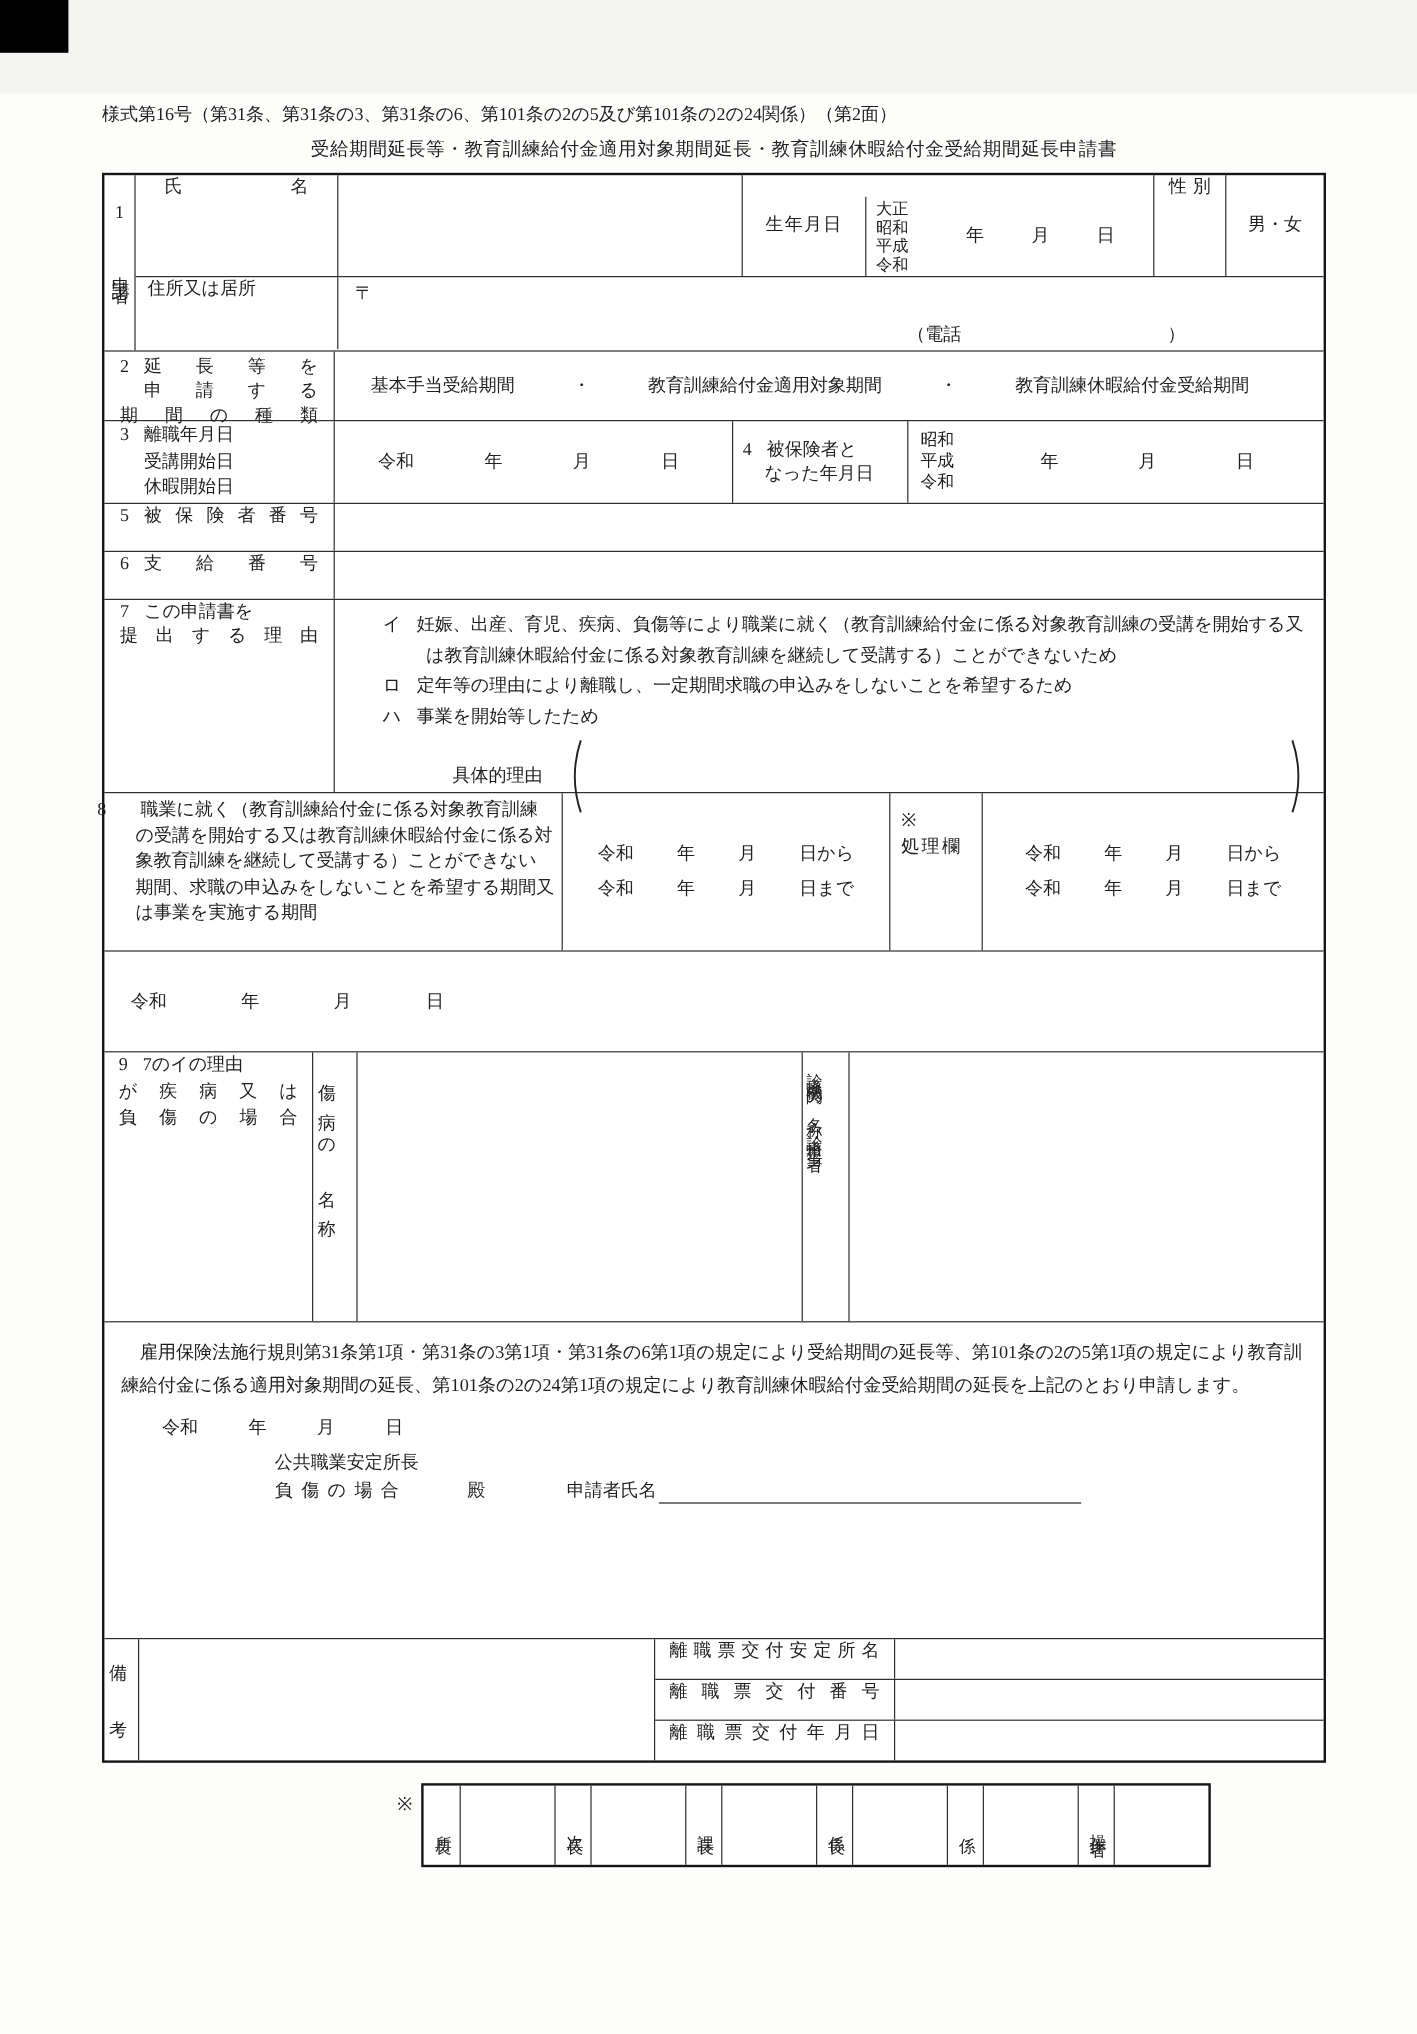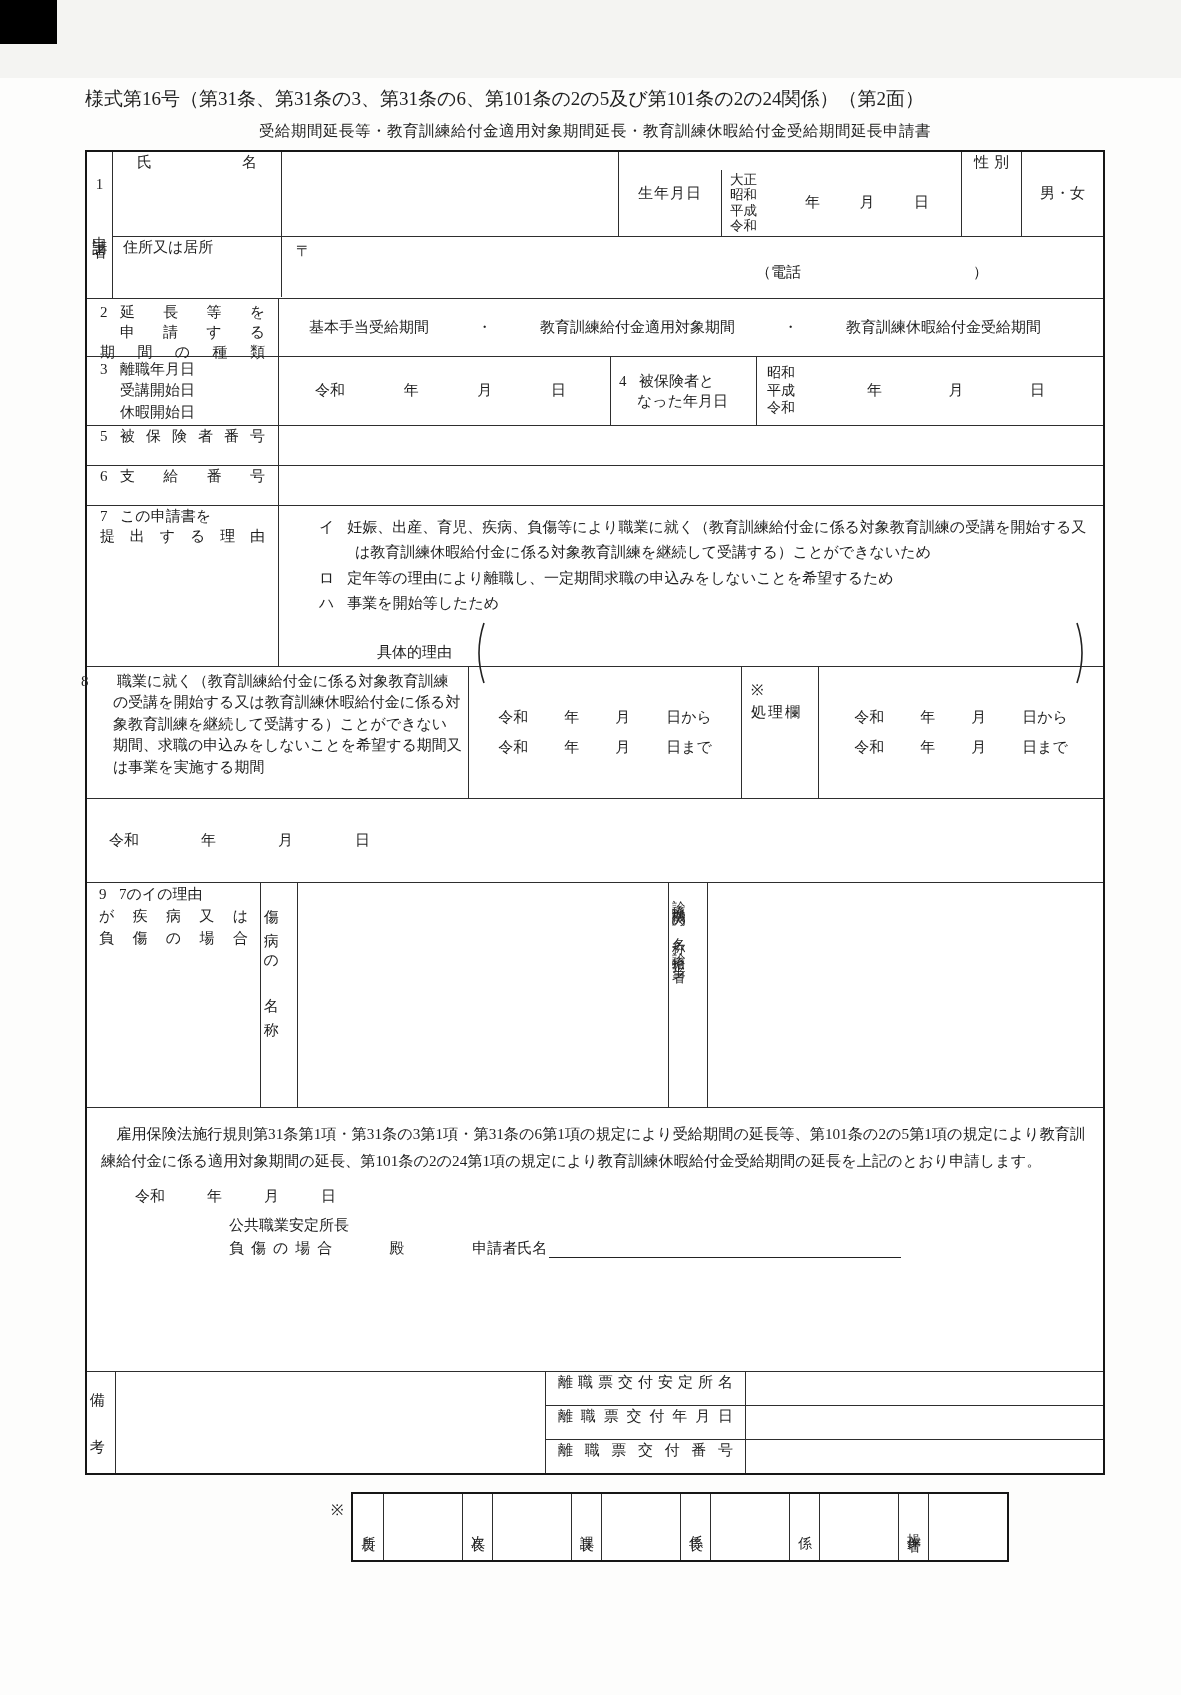--- a/index.html
+++ b/index.html
@@ -7,21 +7,21 @@
   body {
     position: relative;
     background: #f4f4f2;
     font-family: "Liberation Serif", "DejaVu Serif", serif;
     color: #1e1e1e;
     overflow: hidden;
   }
   .paper { position:absolute; left:0; top:78px; width:1181px; height:1617px; background:#fdfdfc; }
   .black-mark { position:absolute; left:0; top:0; width:57px; height:44px; background:#000; }
   .form-area { position:absolute; left:85px; top:86px; width:1020px; font-size:15px; line-height:1.35; }
-  .form-no { font-size:19px; }
+  .form-no { font-size:15px; }
   .form-title { text-align:center; margin-top:9px; font-size:15.5px; letter-spacing:0.5px; }
 
   .tbl { margin-top:8px; border:2px solid #161616; background:#fff; }
   .trow { display:flex; border-top:1px solid #2e2e2e; }
   .trow:first-child { border-top:none; }
   .tc { border-left:1px solid #2e2e2e; position:relative; }
   .tc:first-child { border-left:none; }
 
   .vc { display:flex; flex-direction:column; justify-content:flex-start; }
   .cc { display:flex; align-items:center; justify-content:center; }
@@ -39,21 +39,21 @@
   .name-lbl { width:168px; padding:0 24px; }
   .name-cell { width:337px; }
   .birth-lbl { width:103px; letter-spacing:1px; }
   .eradate-cell { width:240px; display:flex;margin-top:18px; }
   .era-stack { font-size:13.5px; line-height:15.5px; padding-left:8px; align-self:center; }
   .ymd-spread { flex:1; display:flex; justify-content:space-between; align-items:center; padding:0 32px 0 48px; }
   .sex-lbl { width:60px; padding:0 12px; }
   .addr-lbl { width:168px; padding-left:10px; }
   .addr-cell { flex:1; position:relative; }
   .postal { position:absolute; left:14px; top:4px; }
-  .phone-line { position:absolute; right:115px; bottom:14px; width:232px; display:flex; justify-content:space-between;align-items:center; }
+  .phone-line { position:absolute; right:115px; bottom:2px; width:232px; display:flex; justify-content:space-between;align-items:center; }
 
   .lblcol { width:191px; padding:3px 13px; }
   
   .sec2-row { height:58px; }
   .sec2-content { flex:1; display:flex; align-items:center; gap:48px; padding-left:30px; }
   
   .sec3-row { height:69px; }
   .sec3-lbl { line-height:21.5px; padding-top:2px; }
   .sec3-lbl .ind { padding-left:20px; }
   .sec3-date { width:332px; display:flex; align-items:center; justify-content:space-between; padding:0 44px 0 36px; }
@@ -391,27 +391,27 @@
       <div class="tc notes-cell"></div>
       <div class="tc notes-right">
         <div class="nrow">
           <div class="nlbl">
               <span class="jfill">離職票交付安定所名</span>
             </div>
           <div class="nval"></div>
         </div>
         <div class="nrow">
           <div class="nlbl">
-              <span class="jfill">離職票交付年月日</span>
+              <span class="jfill">離職票交付番号</span>
             </div>
           <div class="nval"></div>
         </div>
         <div class="nrow">
           <div class="nlbl">
-              <span class="jfill">離職票交付番号</span>
+              <span class="jfill">離職票交付年月日</span>
             </div>
           <div class="nval"></div>
         </div>
       </div>
     </div>
 
   </div>
 
   <div class="approval">
     <span class="appr-mark">※</span>

